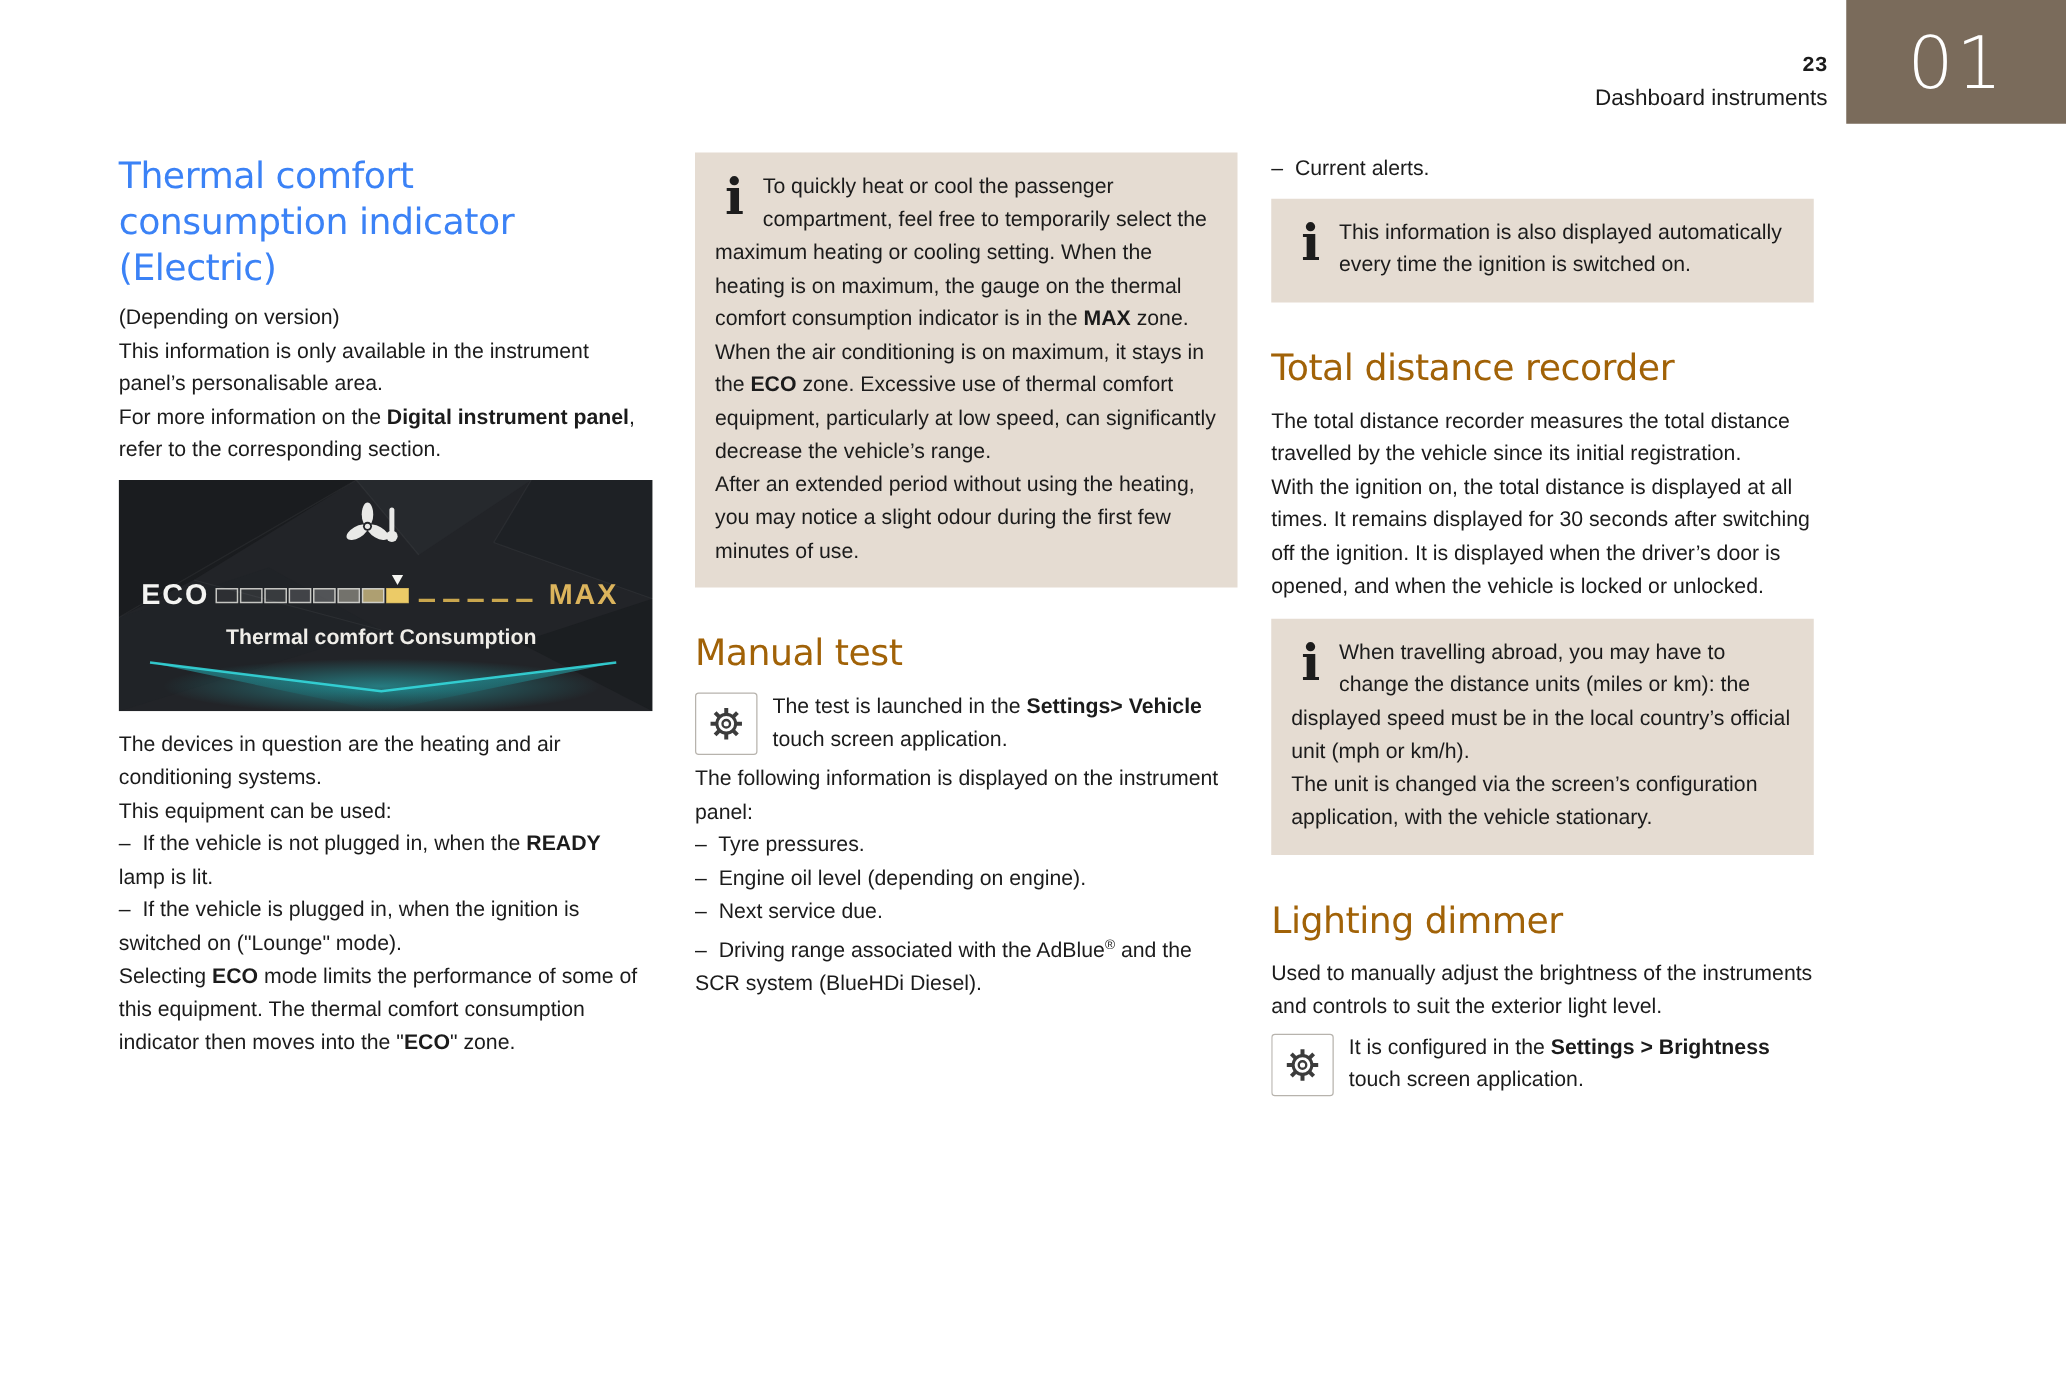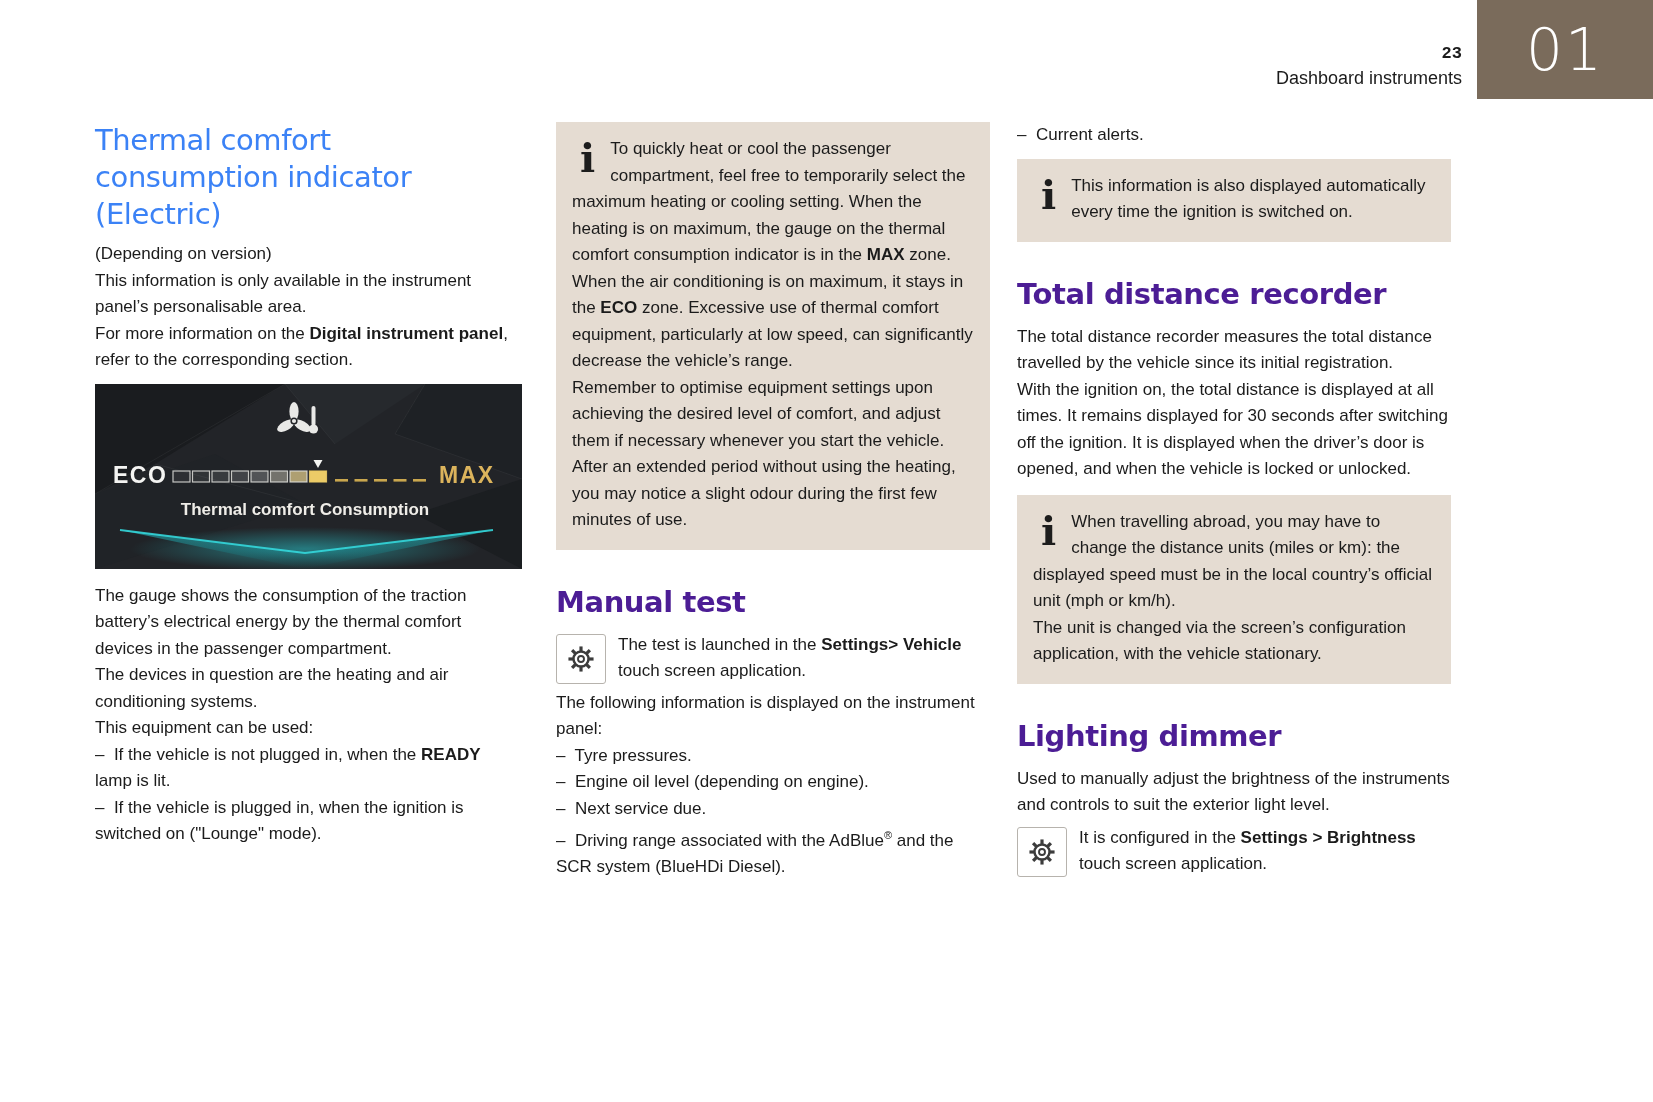--- a/index.html
+++ b/index.html
@@ -24,22 +24,22 @@
   
   .col { position:absolute; top:122px; font-size:17px; line-height:26.5px; }
   .col1 { left:95px;  width:427px; }
   .col2 { left:556px; width:434px; }
   .col3 { left:1017px; width:434px; }
   .h-main {
     font-family:"DejaVu Sans", sans-serif; font-weight:400; font-size:29px;
     line-height:37px; letter-spacing:-0.4px; color:#3b82f6; margin:0 0 8px;
   }
   .h-sec {
-    font-family:"DejaVu Sans", sans-serif; font-weight:700; font-size:29px;
-    line-height:36px; letter-spacing:-0.4px; color:#4c1d95; margin:34px 0 12px;
+    font-family:"DejaVu Sans", sans-serif; font-weight:400; font-size:29px;
+    line-height:36px; letter-spacing:-0.4px; color:#a16207; margin:34px 0 12px;
   }
   p.body { margin:0; }
   b { font-weight:700; }
   sup { font-size:11px; }
   
   .info-box {
     background:var(--info-box-bg,#e5dcd2);
     padding:14px 16px 16px;
   }
   .info-box.mt10 { margin-top:10px; }
@@ -136,32 +136,31 @@
         <rect x="240" y="95" width="13" height="2.6"></rect>
         <rect x="259.5" y="95" width="13" height="2.6"></rect>
         <rect x="279" y="95" width="13" height="2.6"></rect>
         <rect x="298.5" y="95" width="13" height="2.6"></rect>
         <rect x="318" y="95" width="13" height="2.6"></rect>
       </g>
       <text x="344" y="99" font-size="23" font-weight="bold" letter-spacing="1.5" fill="#dcb45c" font-family="Liberation Sans, sans-serif">MAX</text>
       <text x="210" y="131" text-anchor="middle" font-size="17" font-weight="bold" fill="#efede8" font-family="Liberation Sans, sans-serif">Thermal comfort Consumption</text>
     </svg>
 
-    <p class="body">The gauge shows the consumption of the traction battery’s electrical energy by the thermal comfort devices in the passenger compartment.</p>
     <p class="body">The devices in question are the heating and air conditioning systems.</p>
     <p class="body">This equipment can be used:</p>
     <p class="body"><span>–&nbsp; If the vehicle is not plugged in, when the </span><b>READY</b><span> lamp is lit.</span></p>
     <p class="body">–&nbsp; If the vehicle is plugged in, when the ignition is switched on ("Lounge" mode).</p>
+    <p class="body"><span>Selecting </span><b>ECO</b><span> mode limits the performance of some of this equipment. The thermal comfort consumption indicator then moves into the "</span><b>ECO</b><span>" zone.</span></p>
   </section>
 
   <section class="col col2">
     <div class="info-box">
       <span class="info-i">i</span>
       <p class="body"><span>To quickly heat or cool the passenger compartment, feel free to temporarily select the maximum heating or cooling setting. When the heating is on maximum, the gauge on the thermal comfort consumption indicator is in the </span><b>MAX</b><span> zone. When the air conditioning is on maximum, it stays in the </span><b>ECO</b><span> zone. Excessive use of thermal comfort equipment, particularly at low speed, can significantly decrease the vehicle’s range.</span></p>
-      <p class="body">Remember to optimise equipment settings upon achieving the desired level of comfort, and adjust them if necessary whenever you start the vehicle.</p>
       <p class="body">After an extended period without using the heating, you may notice a slight odour during the first few minutes of use.</p>
     </div>
 
     <h2 class="h-sec">Manual test</h2>
 
     <div class="gear-row">
       <span class="gear-box">
         <svg viewBox="0 0 32 32" width="30" height="30">
           <circle cx="16" cy="16" r="8" fill="none" stroke="#3c3c3c" stroke-width="2.6"></circle>
           <circle cx="16" cy="16" r="3.2" fill="none" stroke="#3c3c3c" stroke-width="2"></circle>

